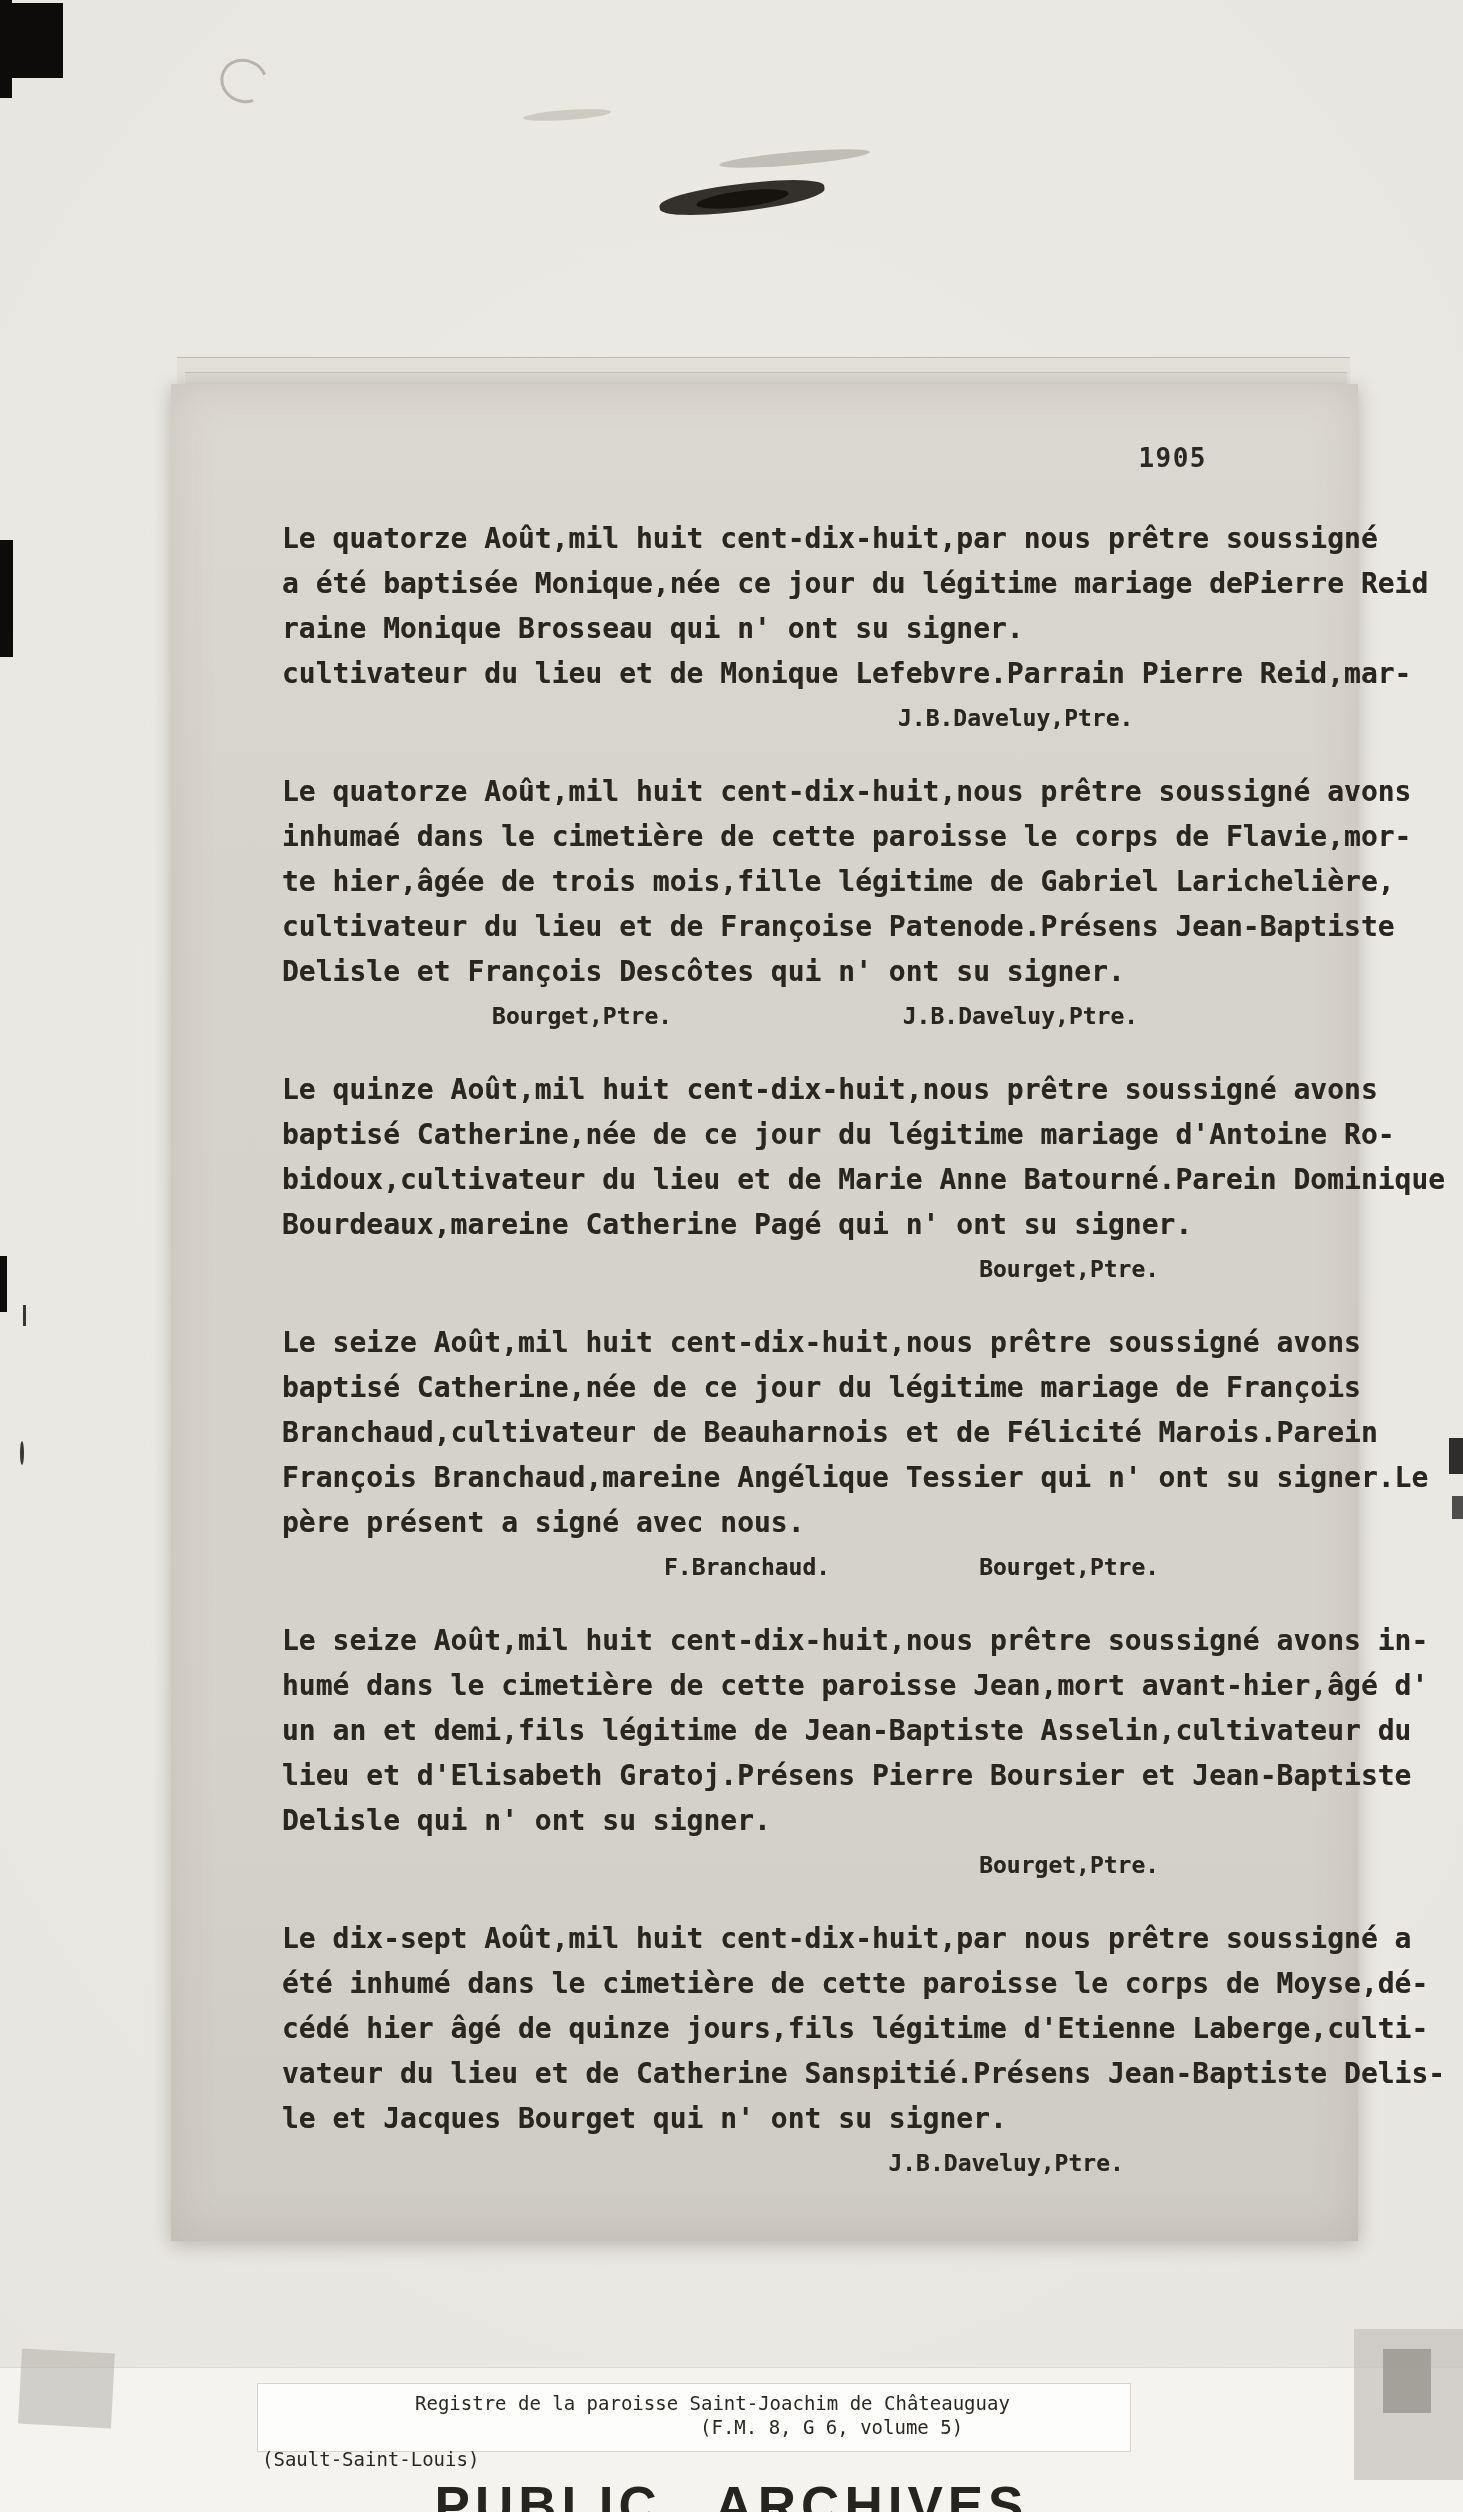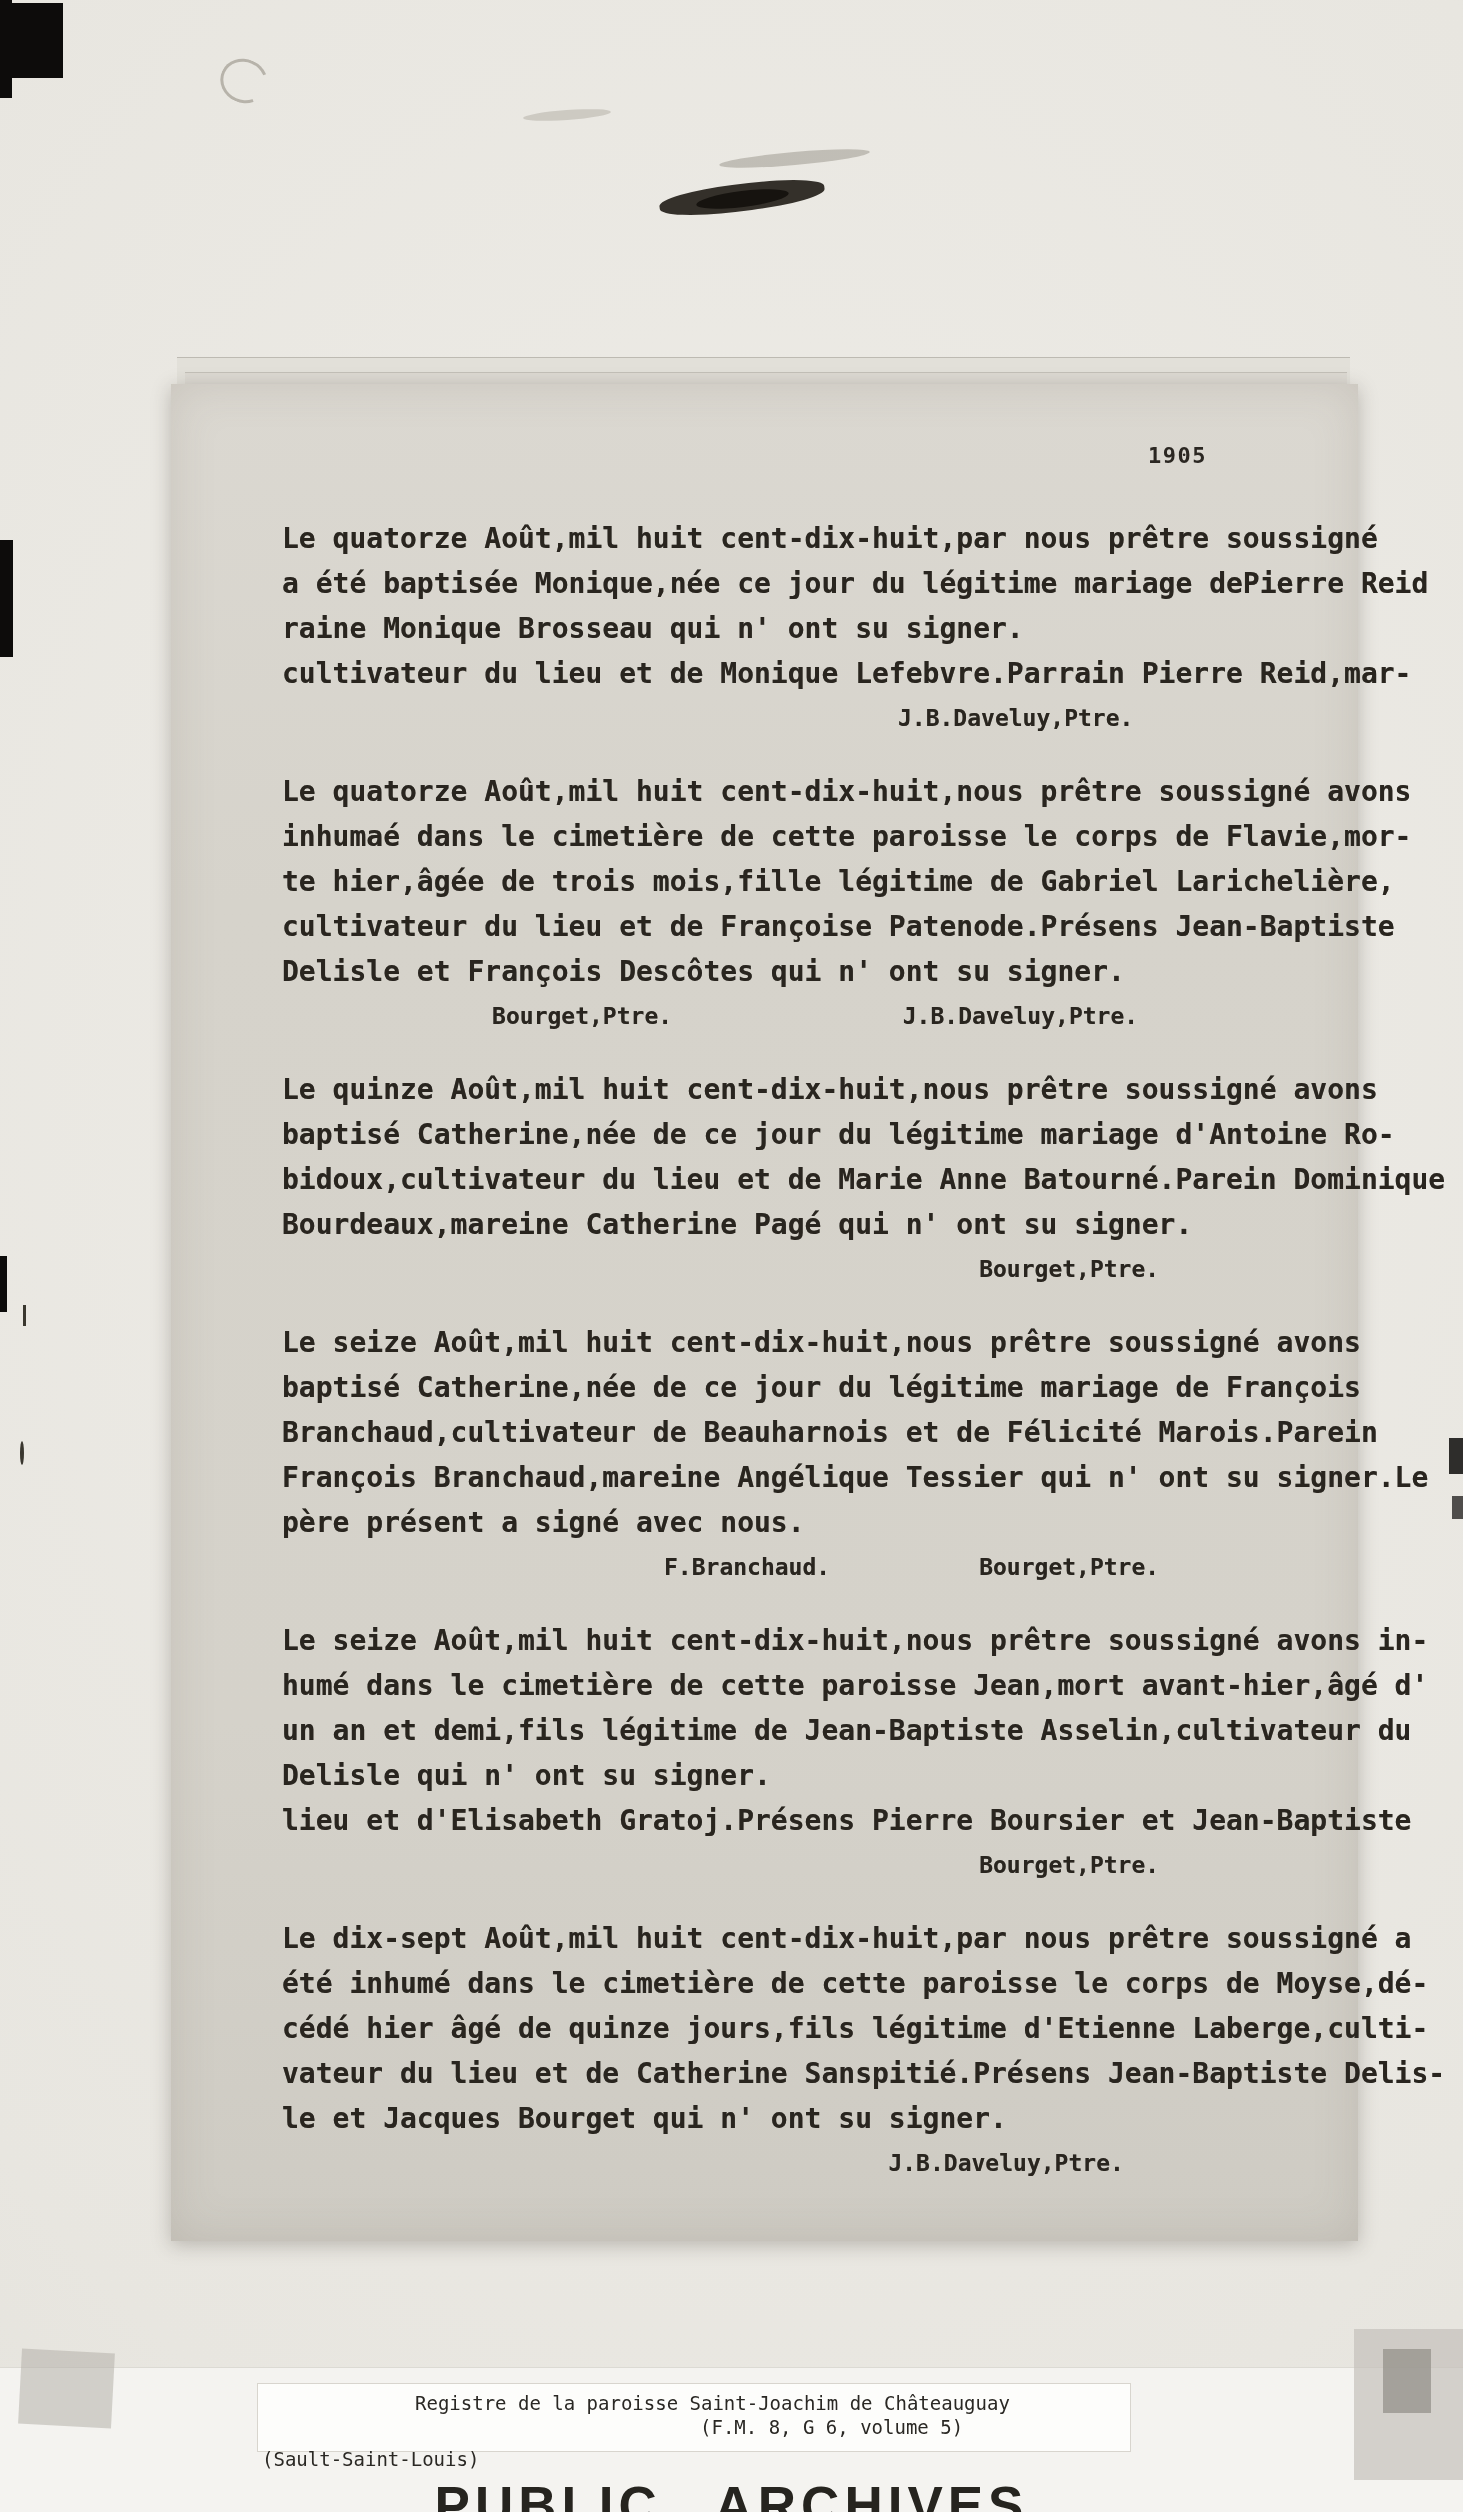--- a/index.html
+++ b/index.html
@@ -25,21 +25,21 @@
   .circle-mark{position:absolute;left:220px;top:59px;width:42px;height:38px;border:3.5px solid #b7b3aa;border-right-color:transparent;border-radius:50%;transform:rotate(24deg);}
   
   .sheet1{position:absolute;left:177px;top:357px;width:1173px;height:31px;background:#e2e0d9;border-top:1.5px solid #bdbab2;}
   .sheet2{position:absolute;left:185px;top:372px;width:1162px;height:17px;background:#dcd9d2;border-top:1.5px solid #c3c0b8;}
   
   .page{
     position:absolute;left:171px;top:384px;width:1187px;height:1857px;
     background:linear-gradient(180deg,#dbd8d1 0%,#d6d3cb 28%,#d5d2ca 72%,#cecbc3 100%);
     box-shadow:0 4px 18px rgba(60,55,45,.28), inset 0 0 45px rgba(120,112,98,.18);
   }
-  .page-number{position:absolute;right:151px;top:59px;font-size:22px;font-weight:600;letter-spacing:1.5px;color:#2b2722;}
+  .page-number{position:absolute;right:151px;top:59px;font-size:26px;font-weight:600;letter-spacing:1.5px;color:#2b2722;}
   .text-block{position:absolute;left:111px;top:132px;width:955px;color:#29251f;}
   .record{margin-bottom:28px;}
   .record-lines div{font-size:28px;line-height:45px;font-weight:600;white-space:pre;text-shadow:0 0 0.5px rgba(41,37,31,.45);}
   .sig-row{position:relative;height:45px;}
   .sig{position:absolute;top:0;font-size:23px;line-height:45px;font-weight:600;white-space:pre;text-shadow:0 0 0.5px rgba(41,37,31,.45);}
   .sig-0{left:64.5%;}
   .sig-1a{left:22%;}  .sig-1b{left:65%;}
   .sig-2{left:73%;}
   .sig-3a{left:40%;}  .sig-3b{left:73%;}
   .sig-4{left:73%;}
@@ -139,22 +139,22 @@
           <span class="sig sig-3a">F.Branchaud.</span>
           <span class="sig sig-3b">Bourget,Ptre.</span>
         </div>
       </div>
 
       <div class="record">
         <div class="record-lines">
             <div>Le seize Août,mil huit cent-dix-huit,nous prêtre soussigné avons in-</div>
             <div>humé dans le cimetière de cette paroisse Jean,mort avant-hier,âgé d'</div>
             <div>un an et demi,fils légitime de Jean-Baptiste Asselin,cultivateur du</div>
+            <div>lieu et d'Elisabeth Gratoj.Présens Pierre Boursier et Jean-Baptiste</div>
             <div>Delisle qui n' ont su signer.</div>
-            <div>lieu et d'Elisabeth Gratoj.Présens Pierre Boursier et Jean-Baptiste</div>
           </div>
         <div class="sig-row">
           <span class="sig sig-4">Bourget,Ptre.</span>
         </div>
       </div>
 
       <div class="record">
         <div class="record-lines">
             <div>Le dix-sept Août,mil huit cent-dix-huit,par nous prêtre soussigné a</div>
             <div>été inhumé dans le cimetière de cette paroisse le corps de Moyse,dé-</div>

